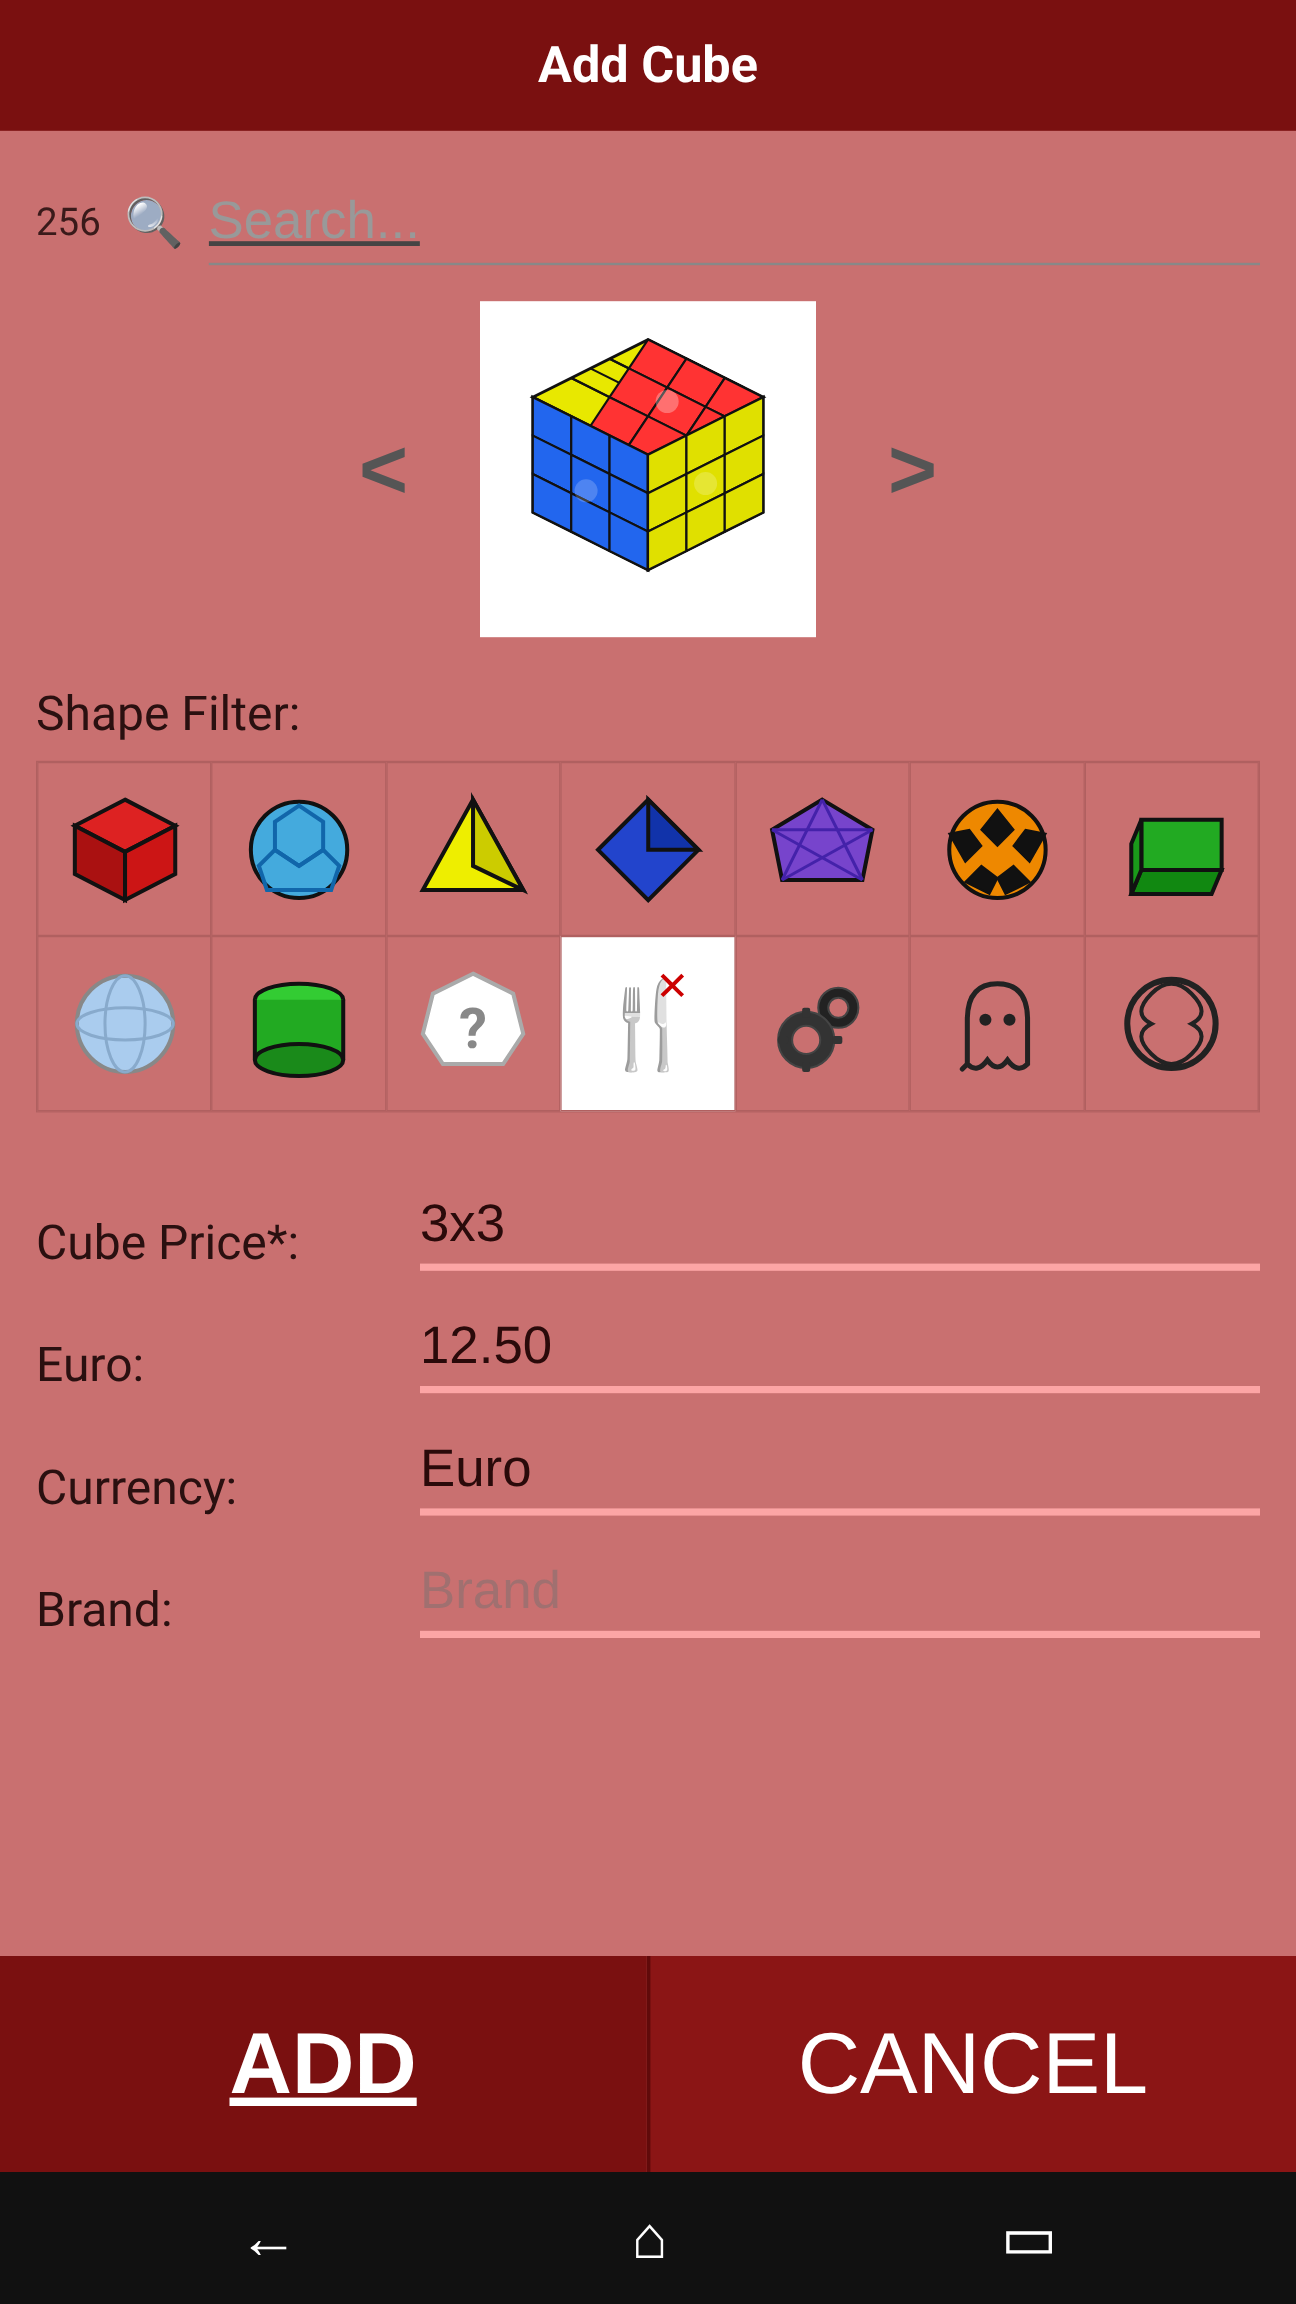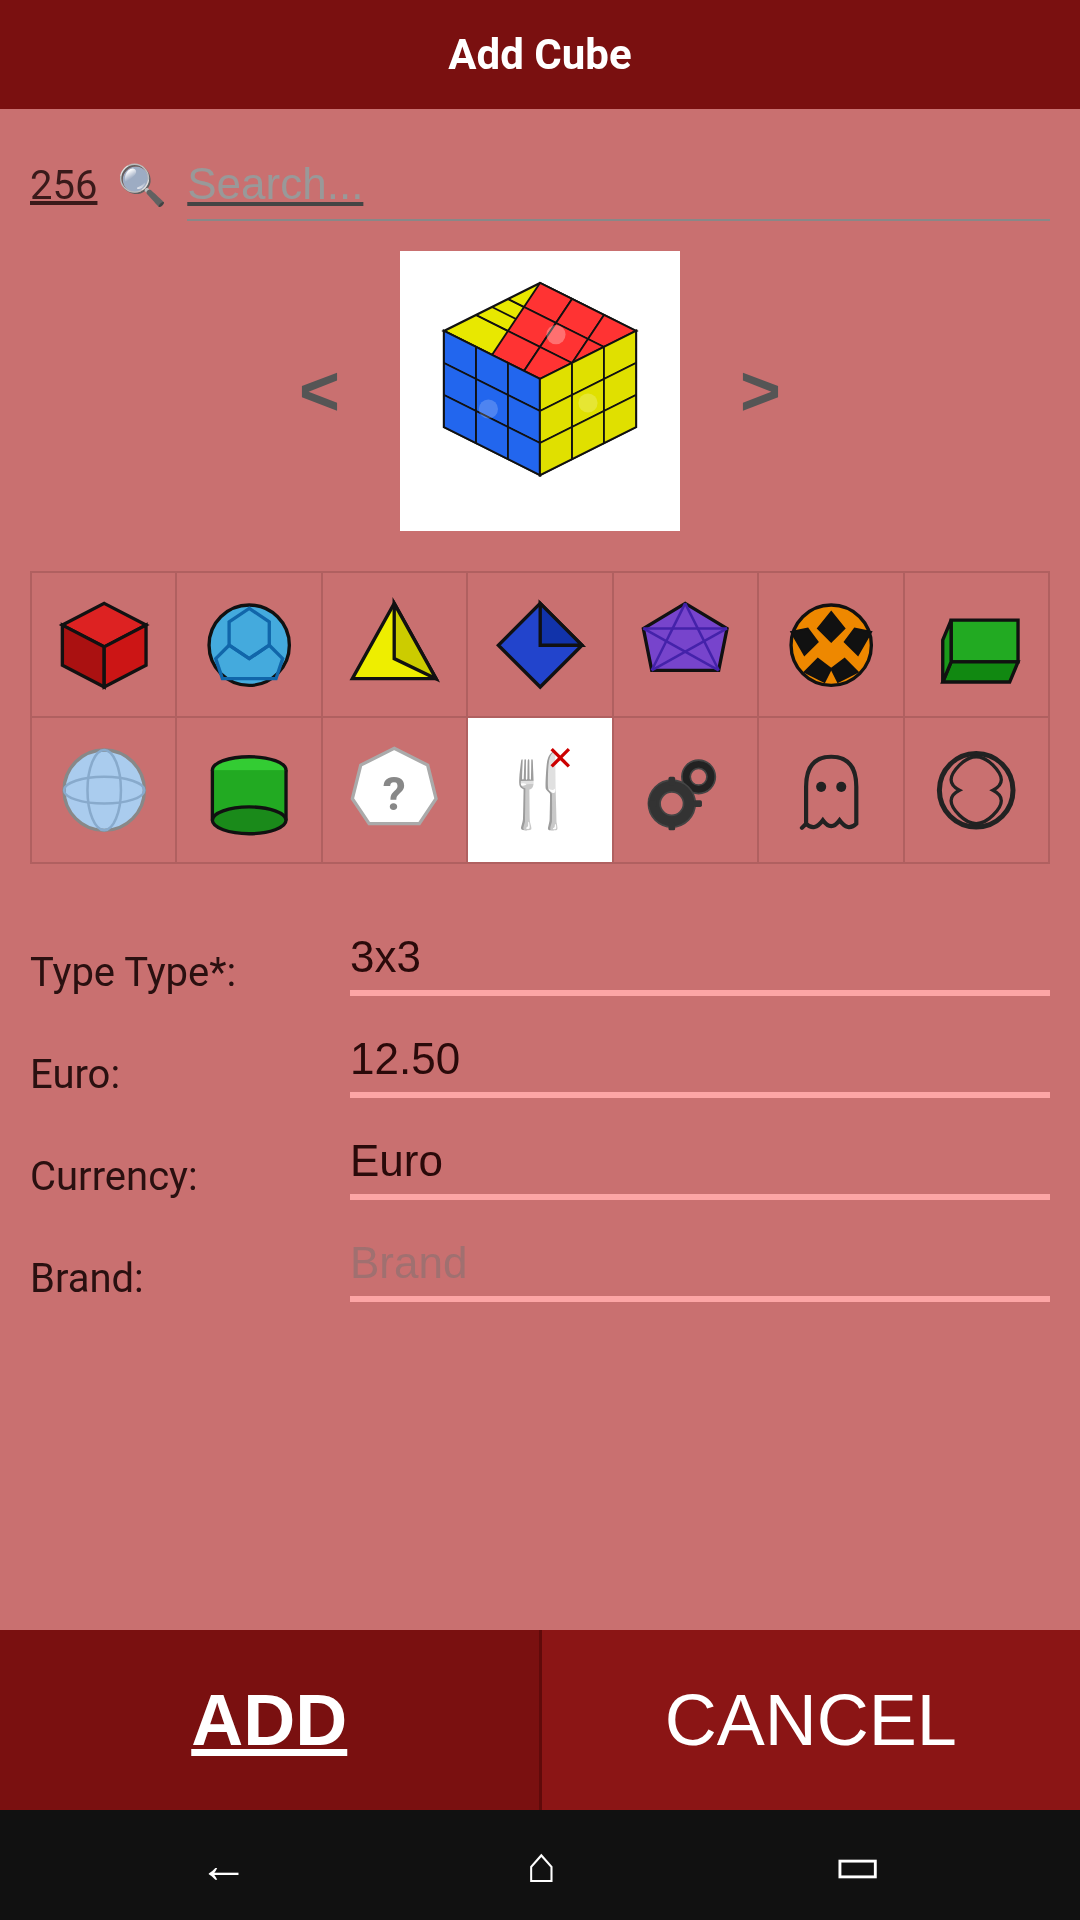--- a/index.html
+++ b/index.html
@@ -35,23 +35,22 @@
     }
 
     
     #search-row {
       display: flex;
       align-items: center;
       margin-bottom: 30px;
       gap: 20px;
     }
     #count-label {
-      font-size: 40px;
+      font-size: 32px;
       color: #3a1a1a;
-      text-decoration: underline;
     }
     #search-icon-wrap {
       color: #888;
       font-size: 40px;
     }
     #search-input {
       flex: 1;
       background: transparent;
       border: none;
       border-bottom: 2px solid #888;
@@ -270,20 +269,21 @@
 
         <circle cx="113.3" cy="53" r="8" fill="rgba(255,255,255,0.3)" stroke="none"></circle>
         <circle cx="57" cy="115" r="8" fill="rgba(255,255,255,0.2)" stroke="none"></circle>
         <circle cx="140" cy="110" r="8" fill="rgba(255,255,255,0.2)" stroke="none"></circle>
       </svg>
     </div>
     <button id="carousel-next">&gt;</button>
   </div>
 
   <div>
+    <div id="shape-filter-label">Shape Filter:</div>
     <div id="shape-grid">
 
       <div class="shape-cell">
         <svg viewBox="0 0 60 60">
             <polygon points="30,5 55,18 30,31 5,18" fill="#dd2222" stroke="#111" stroke-width="2"></polygon>
             <polygon points="5,18 30,31 30,55 5,42" fill="#aa1111" stroke="#111" stroke-width="2"></polygon>
             <polygon points="30,31 55,18 55,42 30,55" fill="#cc1515" stroke="#111" stroke-width="2"></polygon>
           </svg>
       </div>
 
@@ -398,21 +398,21 @@
           <circle cx="30" cy="30" r="22" fill="none" stroke="#222" stroke-width="3"></circle>
           <path d="M 20,15 Q 30,5 40,15 Q 50,25 40,30 Q 50,35 40,45 Q 30,55 20,45 Q 10,35 20,30 Q 10,25 20,15 Z" fill="none" stroke="#222" stroke-width="2"></path>
         </svg>
       </div>
 
     </div>
   </div>
 
   <div id="form-section">
     <div class="field-row">
-      <label class="field-label">Type Type*:</label>
+      <label class="field-label">Cube Price*:</label>
       <input class="field-input" type="text" value="3x3" style="">
     </div>
     <div class="field-row">
       <label class="field-label">Euro:</label>
       <input class="field-input" type="text" value="12.50" style="">
     </div>
     <div class="field-row">
       <label class="field-label">Currency:</label>
       <input class="field-input" type="text" value="Euro" style="">
     </div>

